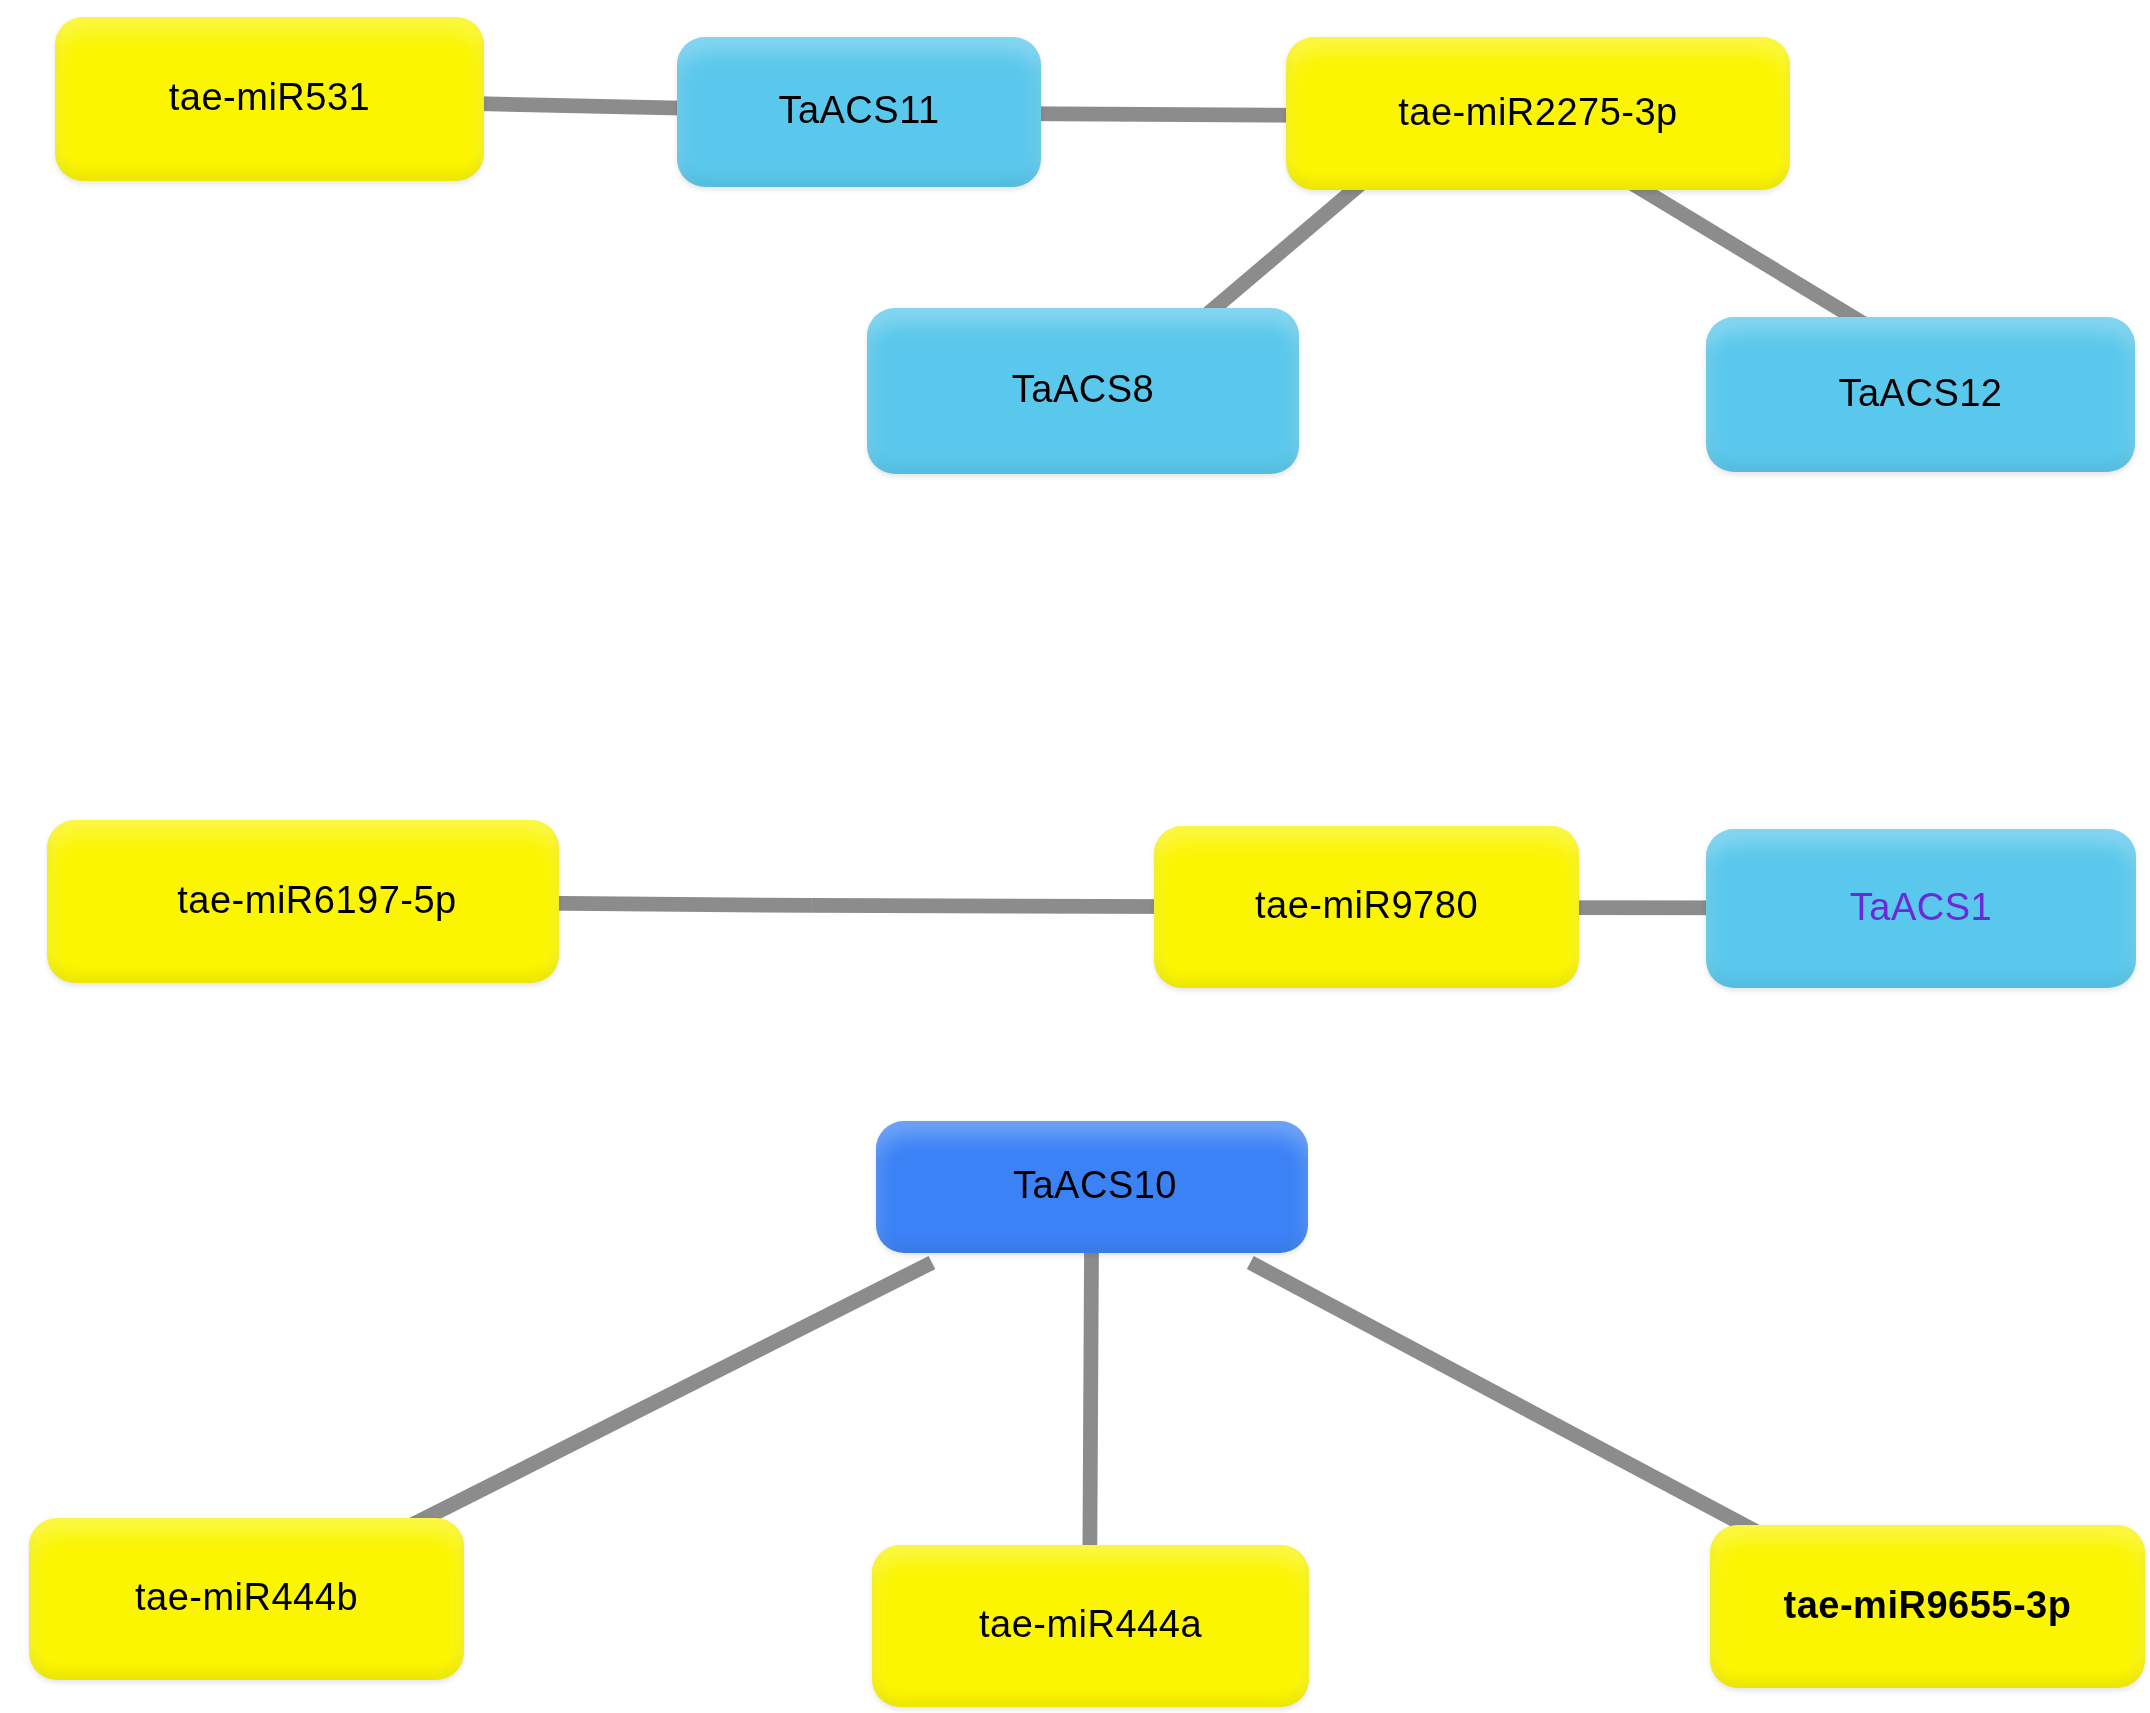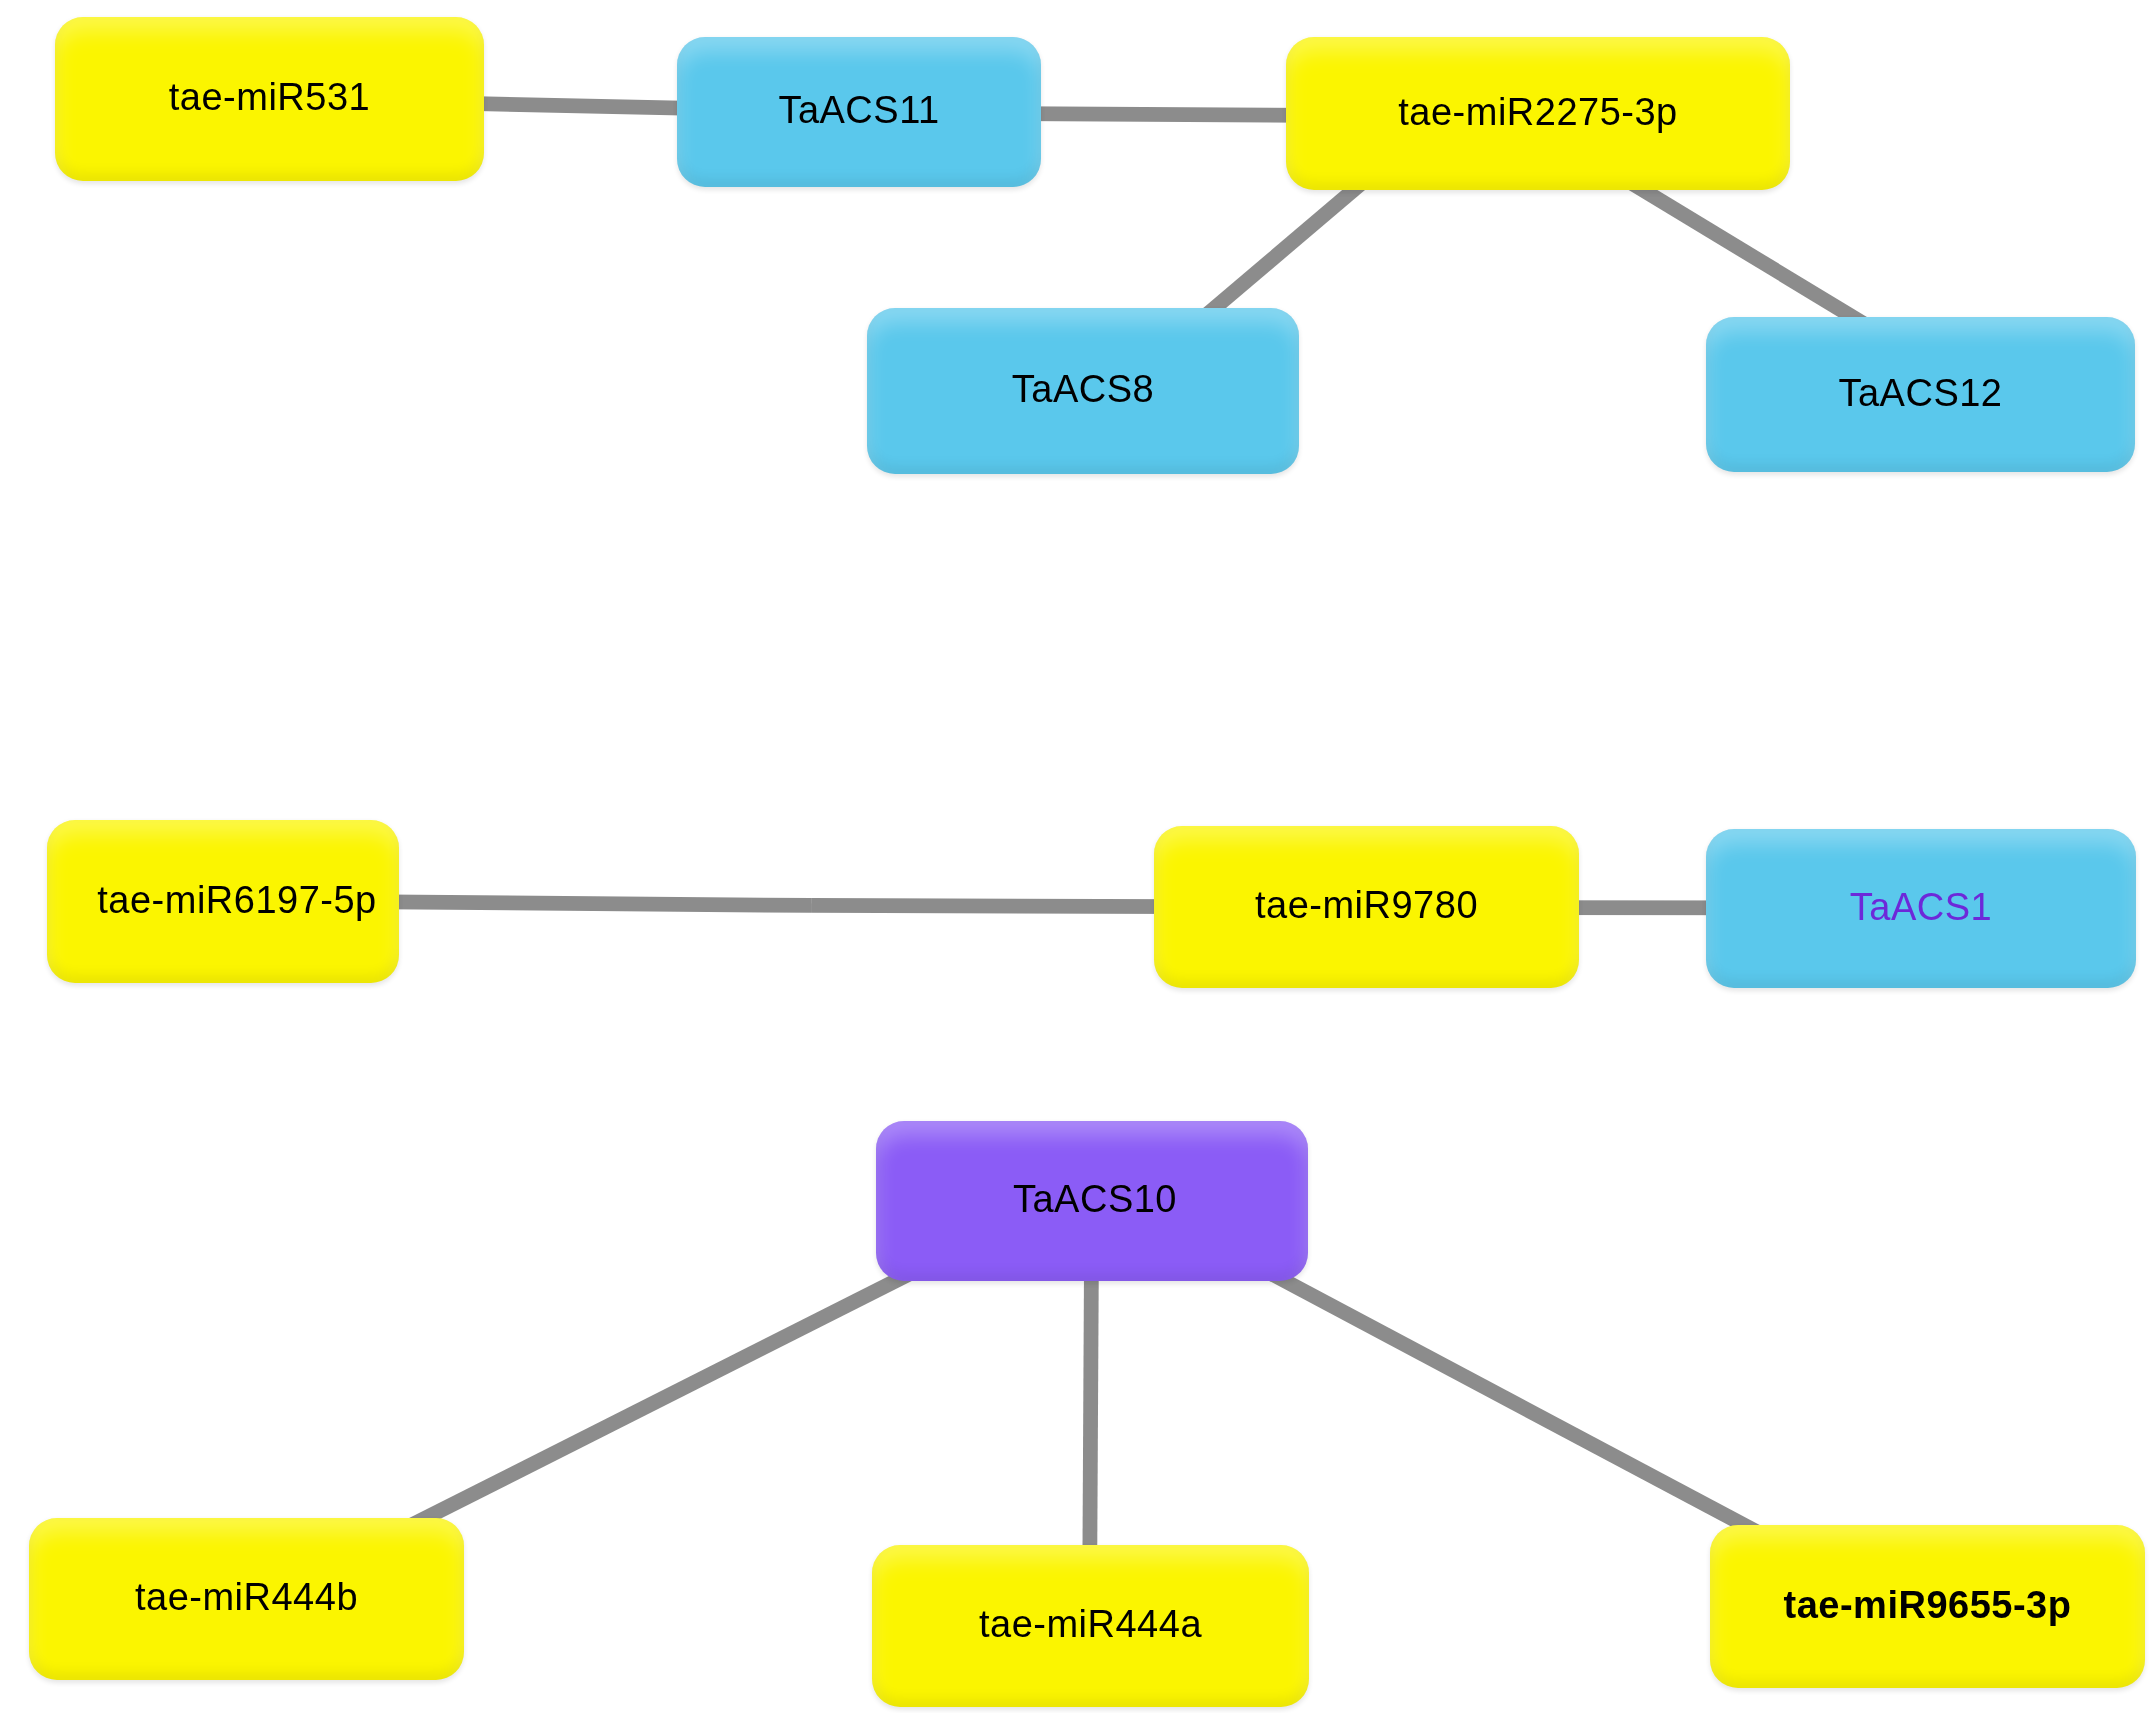--- a/index.html
+++ b/index.html
@@ -76,30 +76,30 @@
       </div>
       <div class="node" style="left: 1286px; top: 37px; width: 504px; height: 153px; background-color: rgb(251, 245, 0);">
         <span class="node-label" style="color: rgb(0, 0, 0);">tae-miR2275-3p</span>
       </div>
       <div class="node" style="left: 867px; top: 308px; width: 432px; height: 166px; background-color: rgb(90, 200, 236);">
         <span class="node-label" style="color: rgb(0, 0, 0);">TaACS8</span>
       </div>
       <div class="node" style="left: 1706px; top: 317px; width: 429px; height: 155px; background-color: rgb(90, 200, 236);">
         <span class="node-label" style="color: rgb(0, 0, 0);">TaACS12</span>
       </div>
-      <div class="node" style="left: 47px; top: 820px; width: 352px; height: 163px; background-color: rgb(251, 245, 0); padding-left: 28px;">
+      <div class="node" style="left: 47px; top: 820px; width: 512px; height: 163px; background-color: rgb(251, 245, 0); padding-left: 28px;">
         <span class="node-label" style="color: rgb(0, 0, 0);">tae-miR6197-5p</span>
       </div>
       <div class="node" style="left: 1154px; top: 826px; width: 425px; height: 162px; background-color: rgb(251, 245, 0);">
         <span class="node-label" style="color: rgb(0, 0, 0);">tae-miR9780</span>
       </div>
       <div class="node" style="left: 1706px; top: 829px; width: 430px; height: 159px; background-color: rgb(90, 200, 236);">
         <span class="node-label" style="color: #6d28d9;">TaACS1</span>
       </div>
-      <div class="node" style="left: 876px; top: 1121px; width: 432px; height: 160px; background-color: #8b5cf6; padding-left: 6px;">
+      <div class="node" style="left: 876px; top: 1121px; width: 432px; height: 132px; background-color: #3b82f6; padding-left: 6px;">
         <span class="node-label" style="color: rgb(0, 0, 0);">TaACS10</span>
       </div>
       <div class="node" style="left: 29px; top: 1518px; width: 435px; height: 162px; background-color: rgb(251, 245, 0);">
         <span class="node-label" style="color: rgb(0, 0, 0);">tae-miR444b</span>
       </div>
       <div class="node" style="left: 872px; top: 1545px; width: 437px; height: 162px; background-color: rgb(251, 245, 0);">
         <span class="node-label" style="color: rgb(0, 0, 0);">tae-miR444a</span>
       </div>
       <div class="node" style="left: 1710px; top: 1525px; width: 435px; height: 163px; background-color: rgb(251, 245, 0);">
         <span class="node-label" style="color: rgb(0, 0, 0); font-weight: bold;">tae-miR9655-3p</span>

